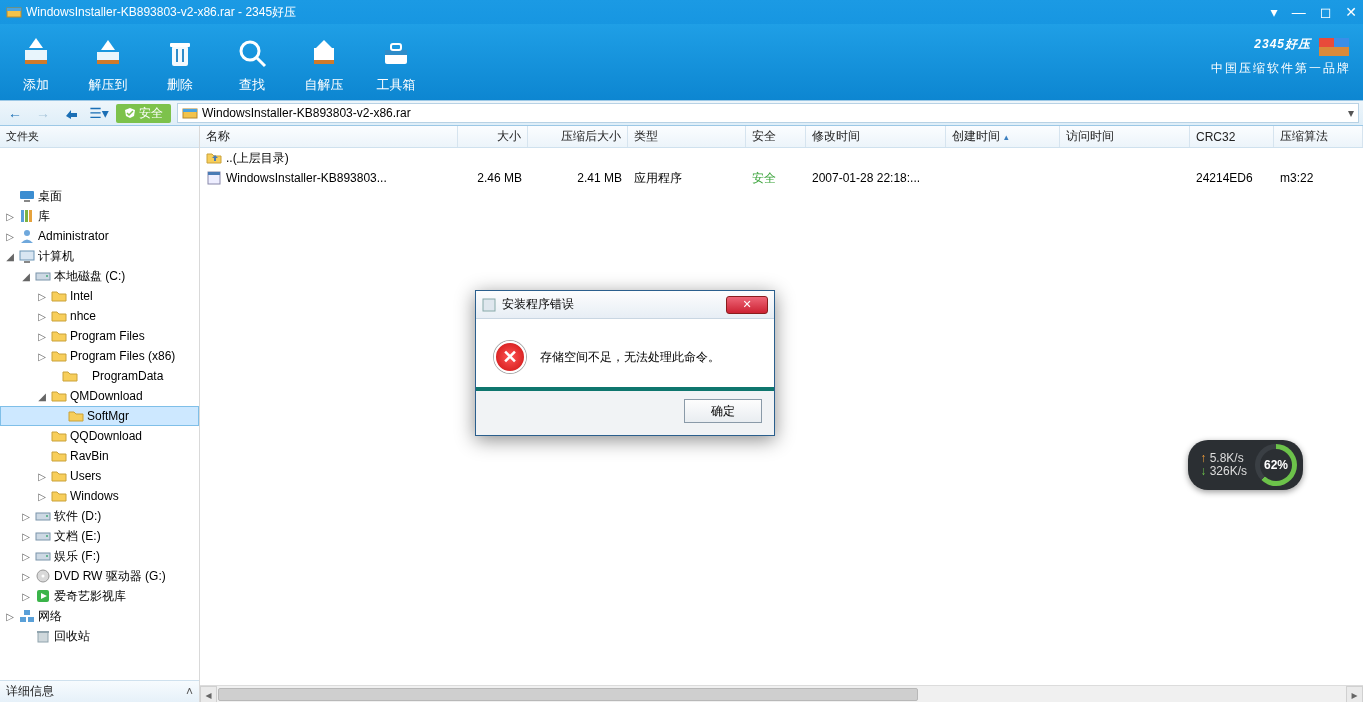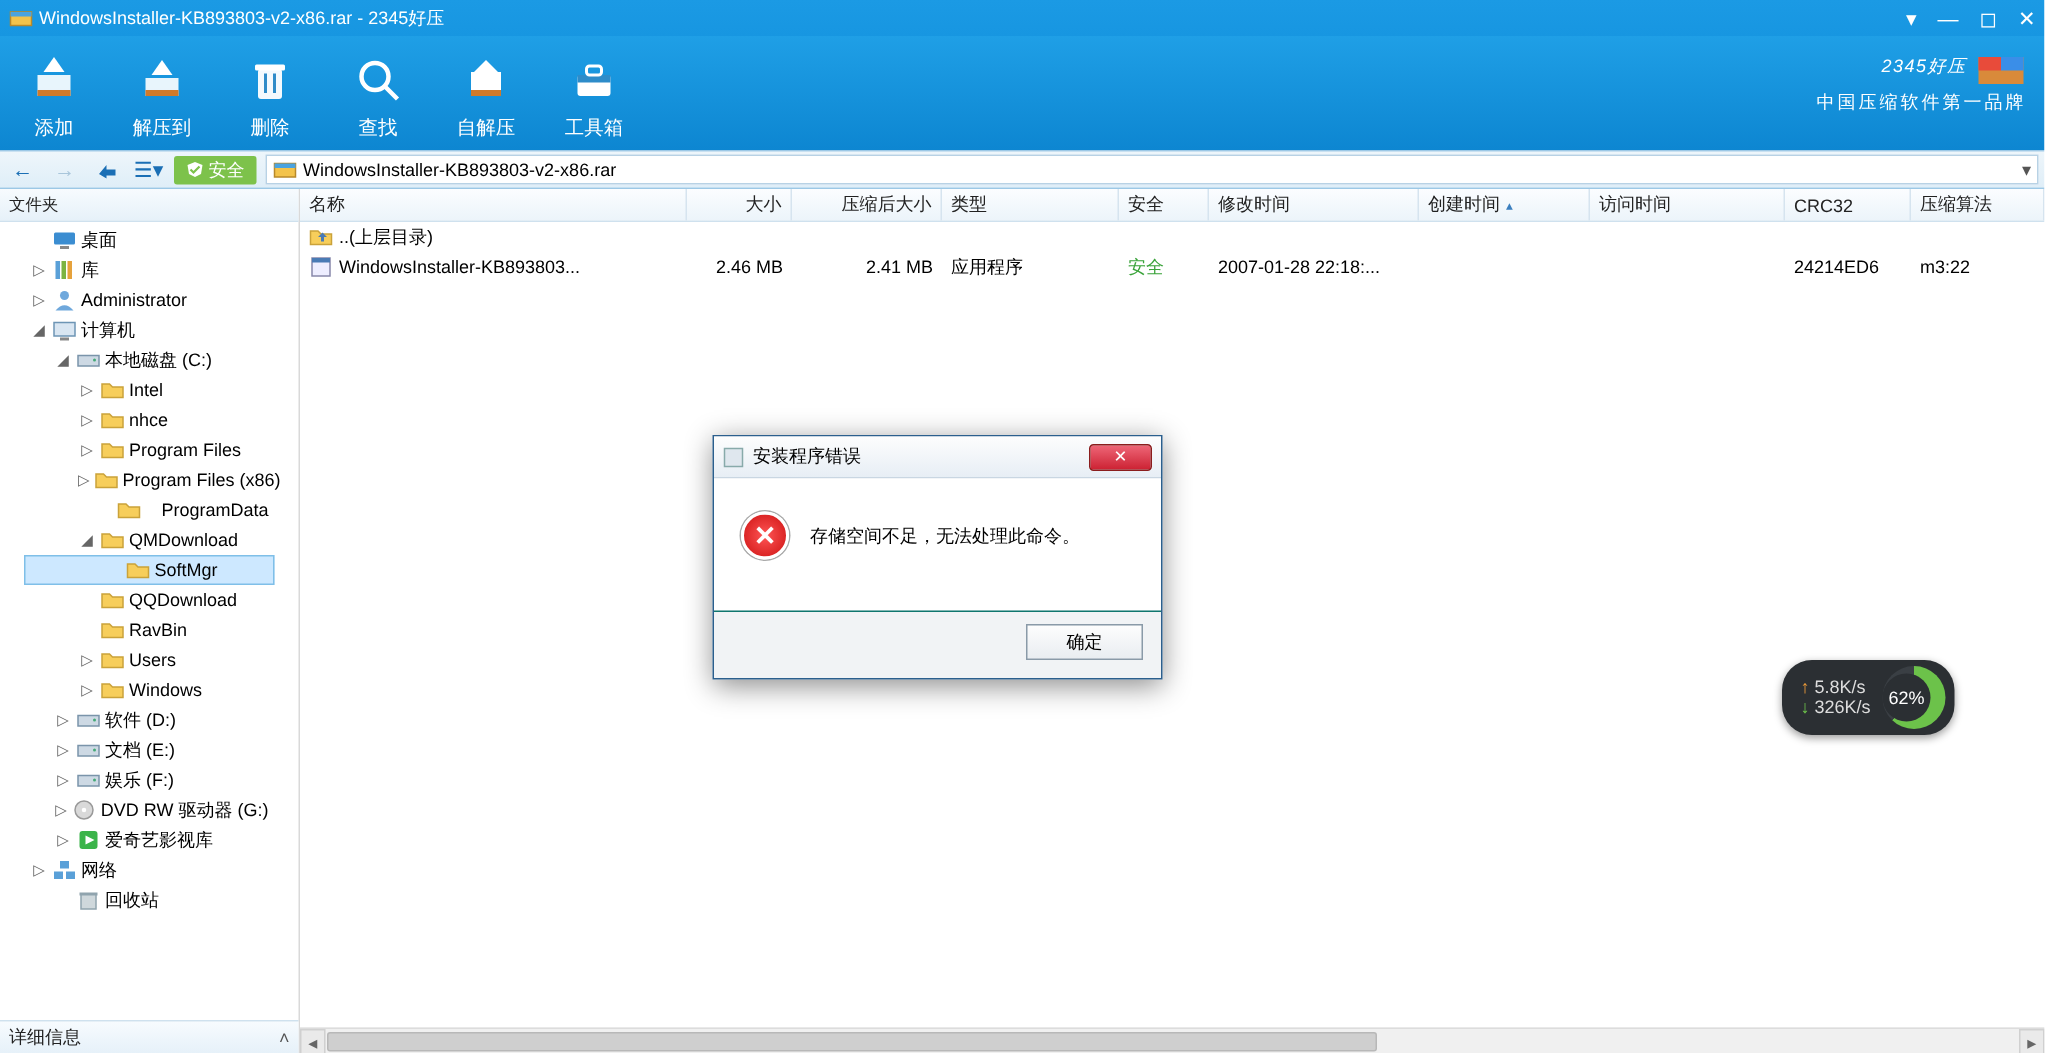--- a/index.html
+++ b/index.html
@@ -6,31 +6,31 @@
 html,body{width:1363px;height:702px;overflow:hidden;background:#fff;}
 .titlebar{height:24px;background:linear-gradient(#1b9ae4,#1796e1);color:#fff;display:flex;align-items:center;padding:0 6px;}
 .titlebar .ico{width:16px;height:16px;margin-right:4px;}
 .titlebar .caps{margin-left:auto;display:flex;gap:14px;align-items:center;}
 .titlebar .caps span{cursor:pointer;font-size:14px;line-height:1;}
 .toolbar{height:76px;background:linear-gradient(#1f9fe6,#0d86d1);display:flex;align-items:flex-end;color:#fff;position:relative;}
 .toolbar .btn{width:72px;text-align:center;padding-bottom:6px;cursor:pointer;}
 .toolbar .btn .glyph{height:42px;display:flex;align-items:center;justify-content:center;font-size:26px;}
 .toolbar .btn .lbl{margin-top:2px;font-size:13px;}
 .branding{position:absolute;right:12px;top:6px;text-align:right;color:#fff;}
-.branding .logo{font-size:28px;font-weight:normal;font-style:italic;letter-spacing:1px;display:flex;align-items:center;justify-content:flex-end;gap:6px;}
+.branding .logo{font-size:28px;font-weight:bold;font-style:italic;letter-spacing:1px;display:flex;align-items:center;justify-content:flex-end;gap:6px;}
 .branding .tag{font-size:12px;letter-spacing:2px;margin-top:2px;}
 .navbar{height:26px;background:linear-gradient(#eef6fb,#dfeef8);border-top:1px solid #9cc8e6;border-bottom:1px solid #9cc8e6;display:flex;align-items:center;padding:0 4px;gap:6px;}
 .navbar .nbtn{width:22px;height:20px;display:flex;align-items:center;justify-content:center;color:#1b6fb5;cursor:pointer;font-size:14px;}
 .navbar .safe{background:#7dc24b;color:#fff;padding:1px 8px;border-radius:2px;display:flex;align-items:center;gap:3px;}
 .navbar .path{background:#fff;border:1px solid #b8d2e5;flex:1;height:20px;display:flex;align-items:center;padding:0 4px;gap:4px;}
 .navbar .path .drop{margin-left:auto;color:#555;}
 .body{display:flex;height:calc(702px - 24px - 76px - 26px);}
 .sidebar{width:200px;border-right:1px solid #d9d9d9;display:flex;flex-direction:column;background:#fff;}
 .sidehdr{height:22px;background:linear-gradient(#f7fbfe,#e6f1f9);border-bottom:1px solid #cfe1ee;padding:0 6px;display:flex;align-items:center;font-size:11px;color:#222;}
-.tree{flex:1;overflow:auto;padding:2px 16px;}
+.tree{flex:1;overflow:auto;padding:2px 0;margin-top:36px;}
 .tree .node{display:flex;align-items:center;height:20px;padding-right:4px;cursor:pointer;white-space:nowrap;}
 .tree .node.selected{background:#cde8ff;border:1px solid #7fbfe8;height:20px;}
 .tree .tw{width:12px;text-align:center;color:#666;font-size:10px;}
 .tree .ico{width:16px;height:16px;margin:0 3px;display:inline-flex;align-items:center;justify-content:center;font-size:12px;}
 .sidefoot{height:22px;border-top:1px solid #cfe1ee;background:linear-gradient(#f7fbfe,#e6f1f9);display:flex;align-items:center;padding:0 6px;color:#222;}
 .sidefoot .chev{margin-left:auto;color:#555;}
 .main{flex:1;display:flex;flex-direction:column;min-width:0;}
 .cols{height:22px;background:linear-gradient(#fbfdff,#ecf4fa);border-bottom:1px solid #cfe1ee;display:flex;align-items:stretch;}
 .cols .col{border-right:1px solid #d6e4ef;padding:0 6px;display:flex;align-items:center;color:#222;font-size:12px;overflow:hidden;}
 .cols .col.sorted::after{content:"▴";color:#3b7fbf;margin-left:4px;font-size:9px;}
@@ -43,27 +43,27 @@
 .hscroll .thumb{position:absolute;left:18px;top:2px;height:13px;width:700px;background:#cfcfcf;border:1px solid #b8b8b8;border-radius:2px;}
 .hscroll .arr{position:absolute;top:0;width:17px;height:17px;display:flex;align-items:center;justify-content:center;color:#666;background:#eaeaea;border:1px solid #d0d0d0;}
 .hscroll .arr.l{left:0;} .hscroll .arr.r{right:0;}
 
 .dialog{position:absolute;left:475px;top:290px;width:300px;background:#fff;border:1px solid #2b5f8d;box-shadow:0 4px 18px rgba(0,0,0,.45);}
 .dialog .dtitle{height:28px;background:linear-gradient(#fdfdfd,#e7eef5);border-bottom:1px solid #c9d6e2;display:flex;align-items:center;padding:0 6px;gap:6px;}
 .dialog .dtitle .dclose{margin-left:auto;width:42px;height:18px;background:linear-gradient(#e67,#c23);border:1px solid #8a1d1d;border-radius:3px;color:#fff;display:flex;align-items:center;justify-content:center;font-size:11px;cursor:pointer;}
 .dialog .dbody{padding:22px 18px 14px 18px;background:#fff;}
 .dialog .dmsg{display:flex;align-items:center;gap:14px;}
 .dialog .derr{width:32px;height:32px;border-radius:50%;background:radial-gradient(#f55,#c11);border:2px solid #fff;box-shadow:0 0 0 1px #aaa;color:#fff;display:flex;align-items:center;justify-content:center;font-weight:bold;font-size:18px;}
-.dialog .dbtns{padding:8px 12px 12px;background:#f1f3f5;border-top:1px solid #0f766e;display:flex;justify-content:flex-end;margin-top:20px;}
+.dialog .dbtns{padding:8px 12px 12px;background:#f1f3f5;border-top:4px solid #0f766e;display:flex;justify-content:flex-end;}
 .dialog .dbtns button{width:78px;height:24px;background:linear-gradient(#fdfdfd,#e9edf1);border:1px solid #8a9aa8;cursor:pointer;}
 
 .netwidget{position:absolute;right:60px;top:440px;display:flex;align-items:center;background:#2b2f33;border-radius:20px;padding:4px 6px 4px 12px;color:#ddd;gap:8px;box-shadow:0 2px 6px rgba(0,0,0,.4);}
 .netwidget .rates{font-size:10px;line-height:13px;}
 .netwidget .up{color:#f7a13a;} .netwidget .dn{color:#6cc24a;}
-.netwidget .ring{width:42px;height:42px;border-radius:50%;background:conic-gradient(#6cc24a 0 62%,#3a3f44 62% 100%);display:flex;align-items:center;justify-content:flex-start;}
+.netwidget .ring{width:42px;height:42px;border-radius:50%;background:conic-gradient(#6cc24a 0 62%,#3a3f44 62% 100%);display:flex;align-items:center;justify-content:center;font-weight:bold;}
 .netwidget .ring .inner{width:32px;height:32px;border-radius:50%;background:#2b2f33;display:flex;align-items:center;justify-content:center;color:#fff;font-size:13px;}
 svg{display:block;}
 .right-align{justify-content:flex-end;}
 </style>
 </head>
 <body>
 
 <div class="titlebar">
   <span class="ico">
     <svg width="16" height="16">

